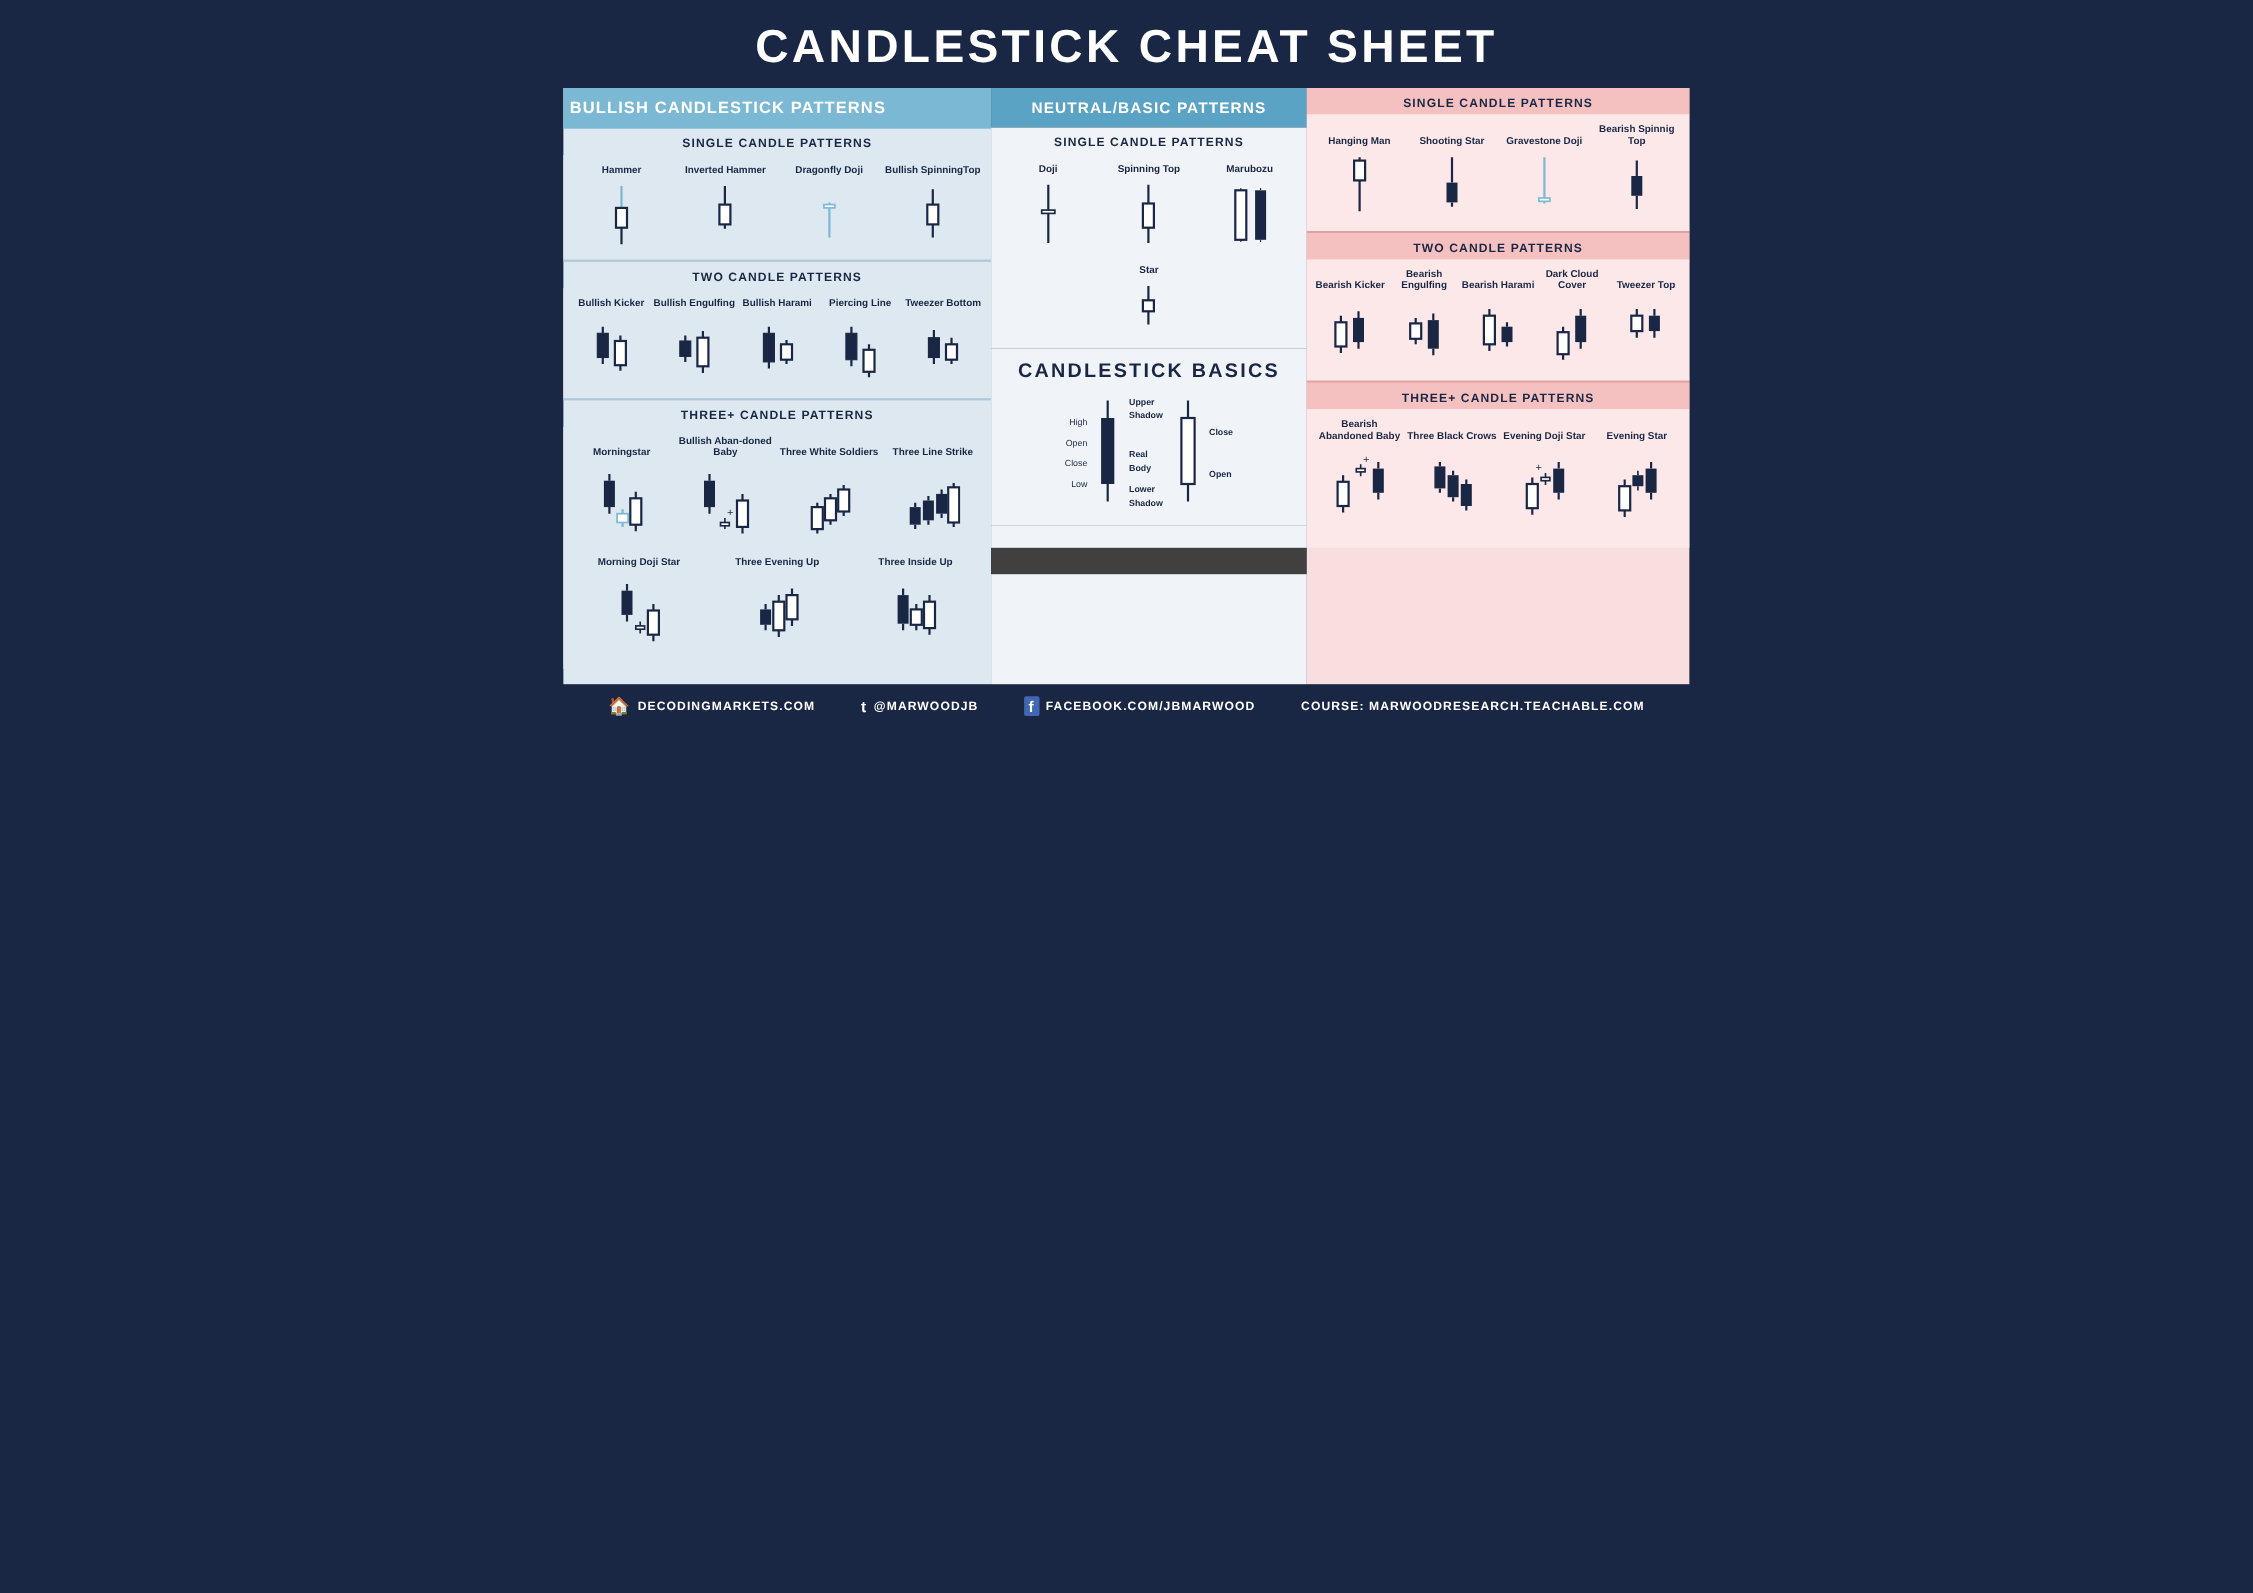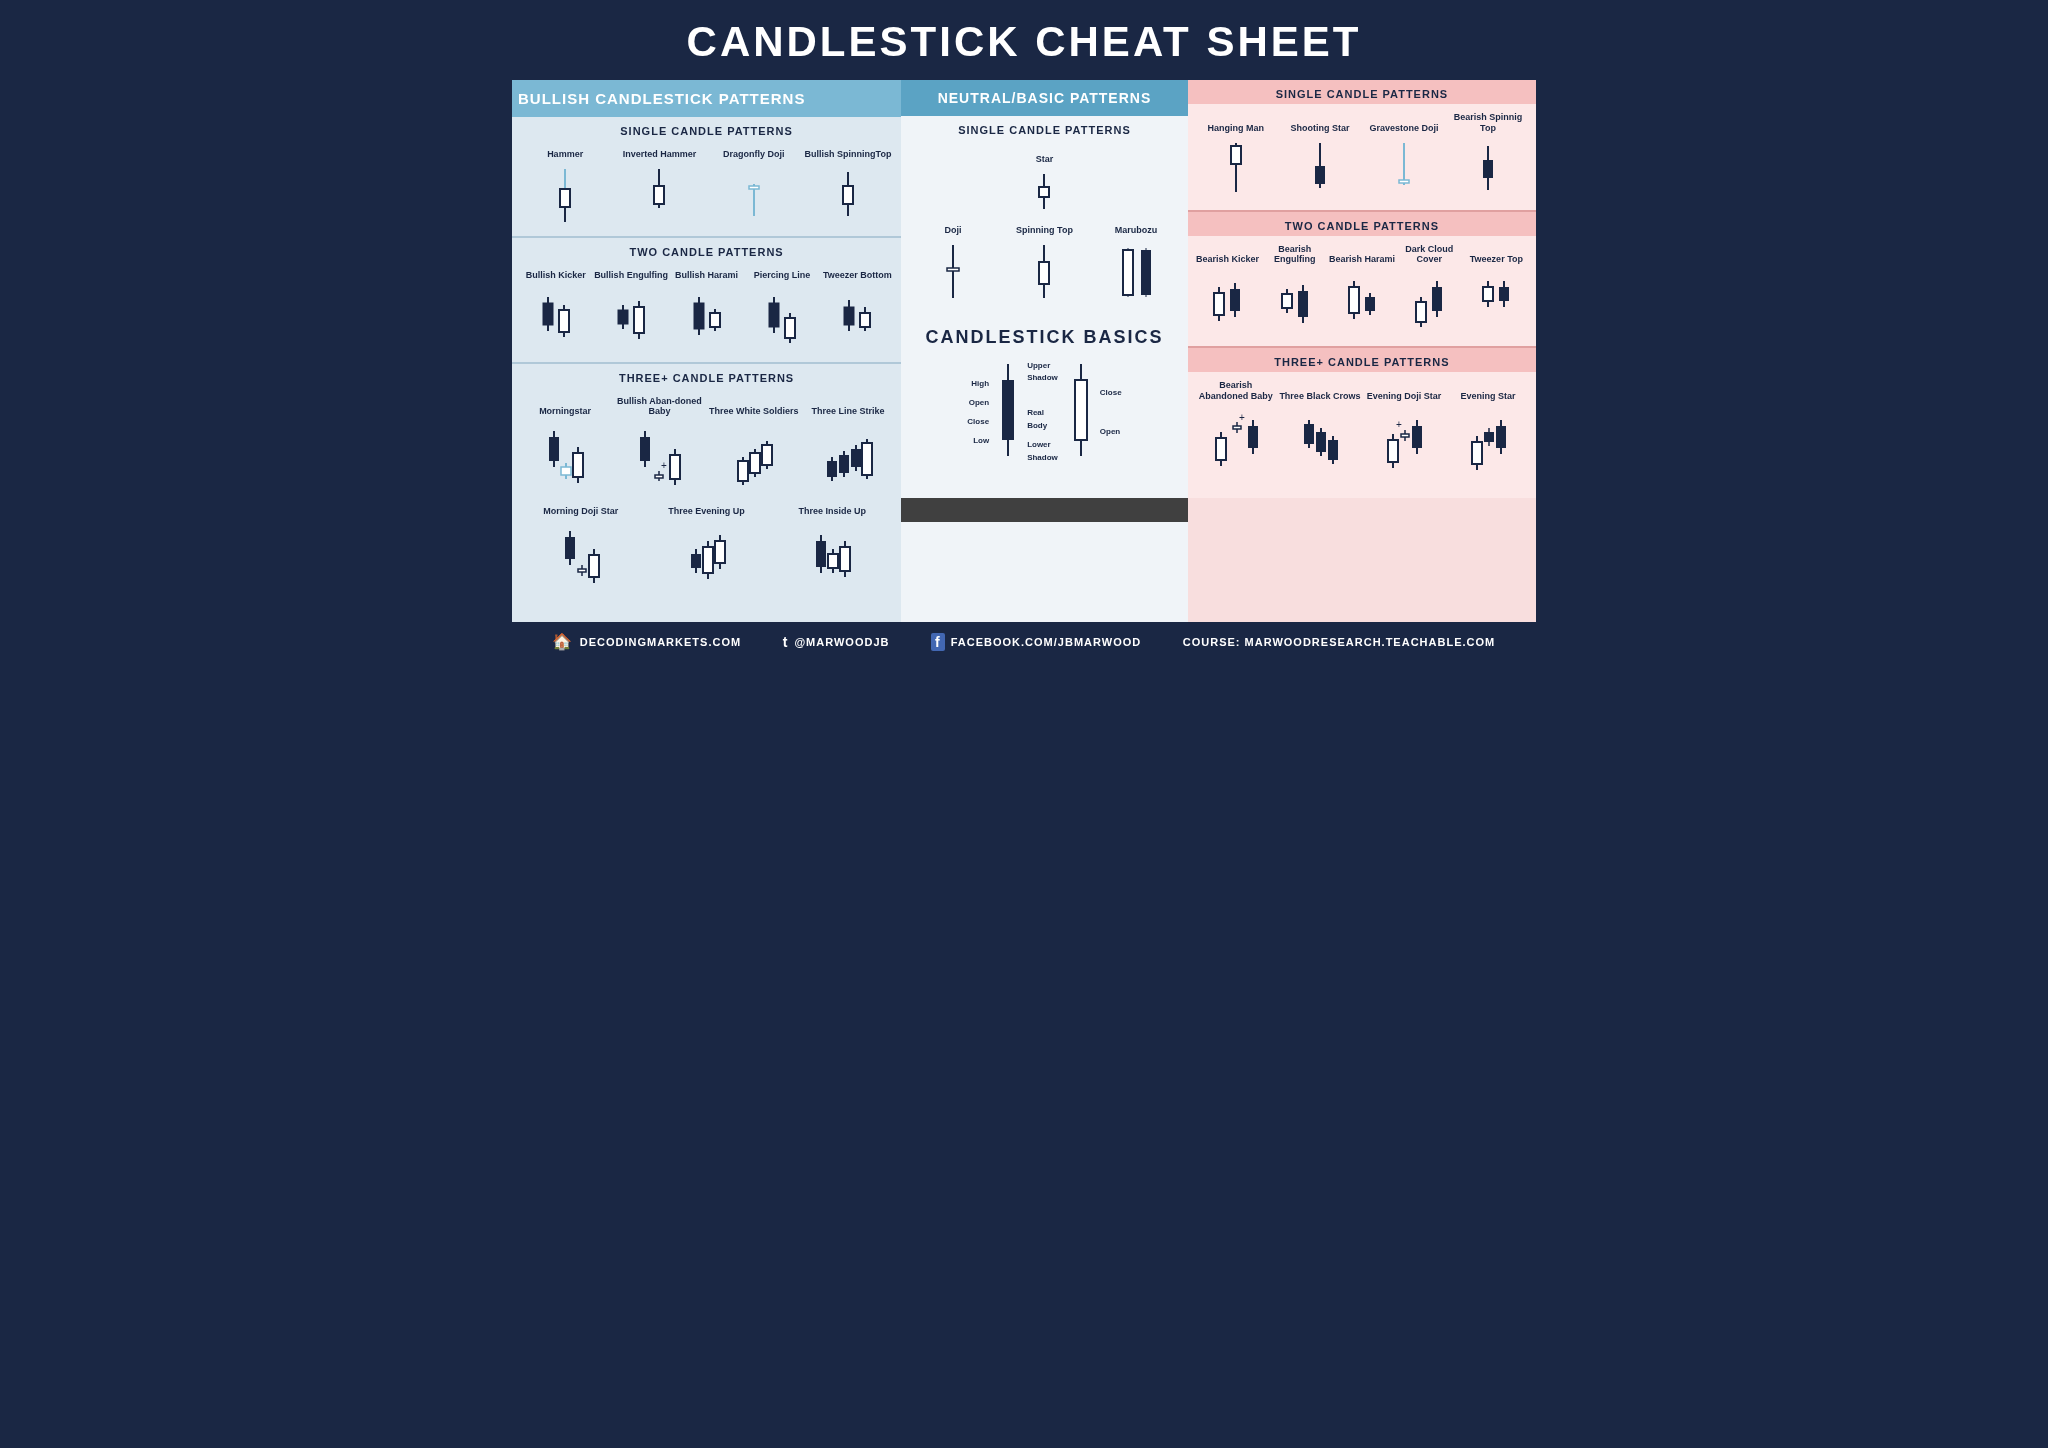--- a/index.html
+++ b/index.html
@@ -415,74 +415,74 @@
         </div>
       </div>
     </div>
   </div>
 
   <div class="col-neutral">
     <div class="col-header-neutral" style="background:#5ba3c4;color:white;font-size:14px;">NEUTRAL/BASIC PATTERNS</div>
 
     <div class="sub-section-title neutral" style="background:#f0f4f8;color:#1a2744;">SINGLE CANDLE PATTERNS</div>
     <div class="section-block neutral-bg">
+      <div class="patterns-row">
+
+        <div class="pattern-item">
+          <div class="pattern-label">Doji</div>
+          <svg width="28" height="65">
+            <line x1="14" y1="5" x2="14" y2="28" stroke="#1a2744" stroke-width="2"></line>
+            <rect x="8" y="28" width="12" height="3" fill="white" stroke="#1a2744" stroke-width="1.5"></rect>
+            <line x1="14" y1="31" x2="14" y2="58" stroke="#1a2744" stroke-width="2"></line>
+          </svg>
+        </div>
+
+        <div class="pattern-item">
+          <div class="pattern-label">Spinning Top</div>
+          <svg width="28" height="65">
+            <line x1="14" y1="5" x2="14" y2="22" stroke="#1a2744" stroke-width="2"></line>
+            <rect x="9" y="22" width="10" height="22" fill="white" stroke="#1a2744" stroke-width="2"></rect>
+            <line x1="14" y1="44" x2="14" y2="58" stroke="#1a2744" stroke-width="2"></line>
+          </svg>
+        </div>
+
+        <div class="pattern-item">
+          <div class="pattern-label">Marubozu</div>
+          <svg width="40" height="65">
+
+            <line x1="12" y1="8" x2="12" y2="10" stroke="#1a2744" stroke-width="1"></line>
+            <rect x="7" y="10" width="10" height="45" fill="white" stroke="#1a2744" stroke-width="2"></rect>
+            <line x1="12" y1="55" x2="12" y2="57" stroke="#1a2744" stroke-width="1"></line>
+
+            <line x1="30" y1="8" x2="30" y2="10" stroke="#1a2744" stroke-width="1"></line>
+            <rect x="25" y="10" width="10" height="45" fill="#1a2744"></rect>
+            <line x1="30" y1="55" x2="30" y2="57" stroke="#1a2744" stroke-width="1"></line>
+          </svg>
+        </div>
+      </div>
       <div class="patterns-row" style="margin-top:6px;">
 
         <div class="pattern-item">
           <div class="pattern-label">Star</div>
           <svg width="28" height="50">
             <line x1="14" y1="5" x2="14" y2="18" stroke="#1a2744" stroke-width="2"></line>
             <rect x="9" y="18" width="10" height="10" fill="white" stroke="#1a2744" stroke-width="2"></rect>
             <line x1="14" y1="28" x2="14" y2="40" stroke="#1a2744" stroke-width="2"></line>
           </svg>
         </div>
       </div>
-      <div class="patterns-row">
-
-        <div class="pattern-item">
-          <div class="pattern-label">Doji</div>
-          <svg width="28" height="65">
-            <line x1="14" y1="5" x2="14" y2="28" stroke="#1a2744" stroke-width="2"></line>
-            <rect x="8" y="28" width="12" height="3" fill="white" stroke="#1a2744" stroke-width="1.5"></rect>
-            <line x1="14" y1="31" x2="14" y2="58" stroke="#1a2744" stroke-width="2"></line>
-          </svg>
-        </div>
-
-        <div class="pattern-item">
-          <div class="pattern-label">Spinning Top</div>
-          <svg width="28" height="65">
-            <line x1="14" y1="5" x2="14" y2="22" stroke="#1a2744" stroke-width="2"></line>
-            <rect x="9" y="22" width="10" height="22" fill="white" stroke="#1a2744" stroke-width="2"></rect>
-            <line x1="14" y1="44" x2="14" y2="58" stroke="#1a2744" stroke-width="2"></line>
-          </svg>
-        </div>
-
-        <div class="pattern-item">
-          <div class="pattern-label">Marubozu</div>
-          <svg width="40" height="65">
-
-            <line x1="12" y1="8" x2="12" y2="10" stroke="#1a2744" stroke-width="1"></line>
-            <rect x="7" y="10" width="10" height="45" fill="white" stroke="#1a2744" stroke-width="2"></rect>
-            <line x1="12" y1="55" x2="12" y2="57" stroke="#1a2744" stroke-width="1"></line>
-
-            <line x1="30" y1="8" x2="30" y2="10" stroke="#1a2744" stroke-width="1"></line>
-            <rect x="25" y="10" width="10" height="45" fill="#1a2744"></rect>
-            <line x1="30" y1="55" x2="30" y2="57" stroke="#1a2744" stroke-width="1"></line>
-          </svg>
-        </div>
-      </div>
     </div>
 
     <div class="basics-section">
       <div class="basics-title">CANDLESTICK BASICS</div>
 
       <div style="display:flex;justify-content:center;align-items:center;gap:8px;padding:4px 0;">
 
         <div style="position:relative;display:flex;align-items:center;">
-          <div style="font-size:8px;color:#1a2744;font-weight:700;text-align:right;margin-right:4px;line-height:2.4;">
+          <div style="font-size:8px;color:#1a2744;font-weight:400;text-align:right;margin-right:4px;line-height:2.4;">
             <div>High</div>
             <div>Open</div>
             <div>Close</div>
             <div>Low</div>
           </div>
           <svg width="30" height="100">
             <line x1="15" y1="2" x2="15" y2="18" stroke="#1a2744" stroke-width="2"></line>
             <rect x="9" y="18" width="12" height="60" fill="#1a2744"></rect>
             <line x1="15" y1="78" x2="15" y2="94" stroke="#1a2744" stroke-width="2"></line>
           </svg>

